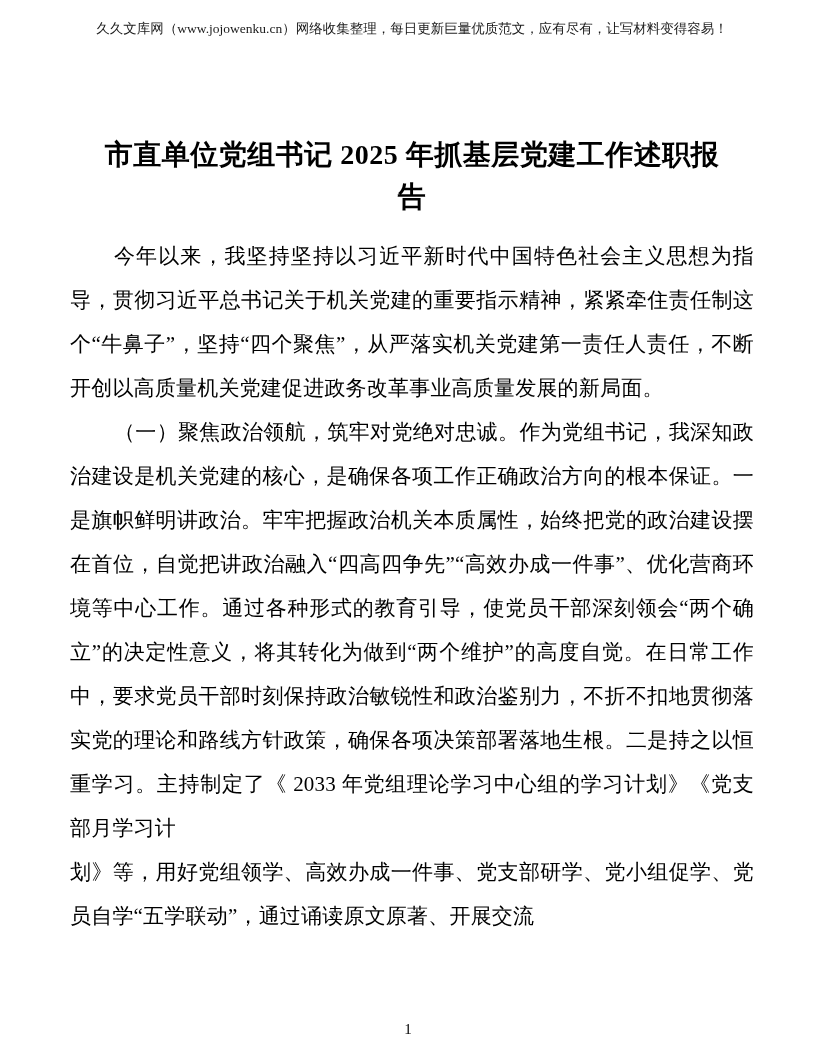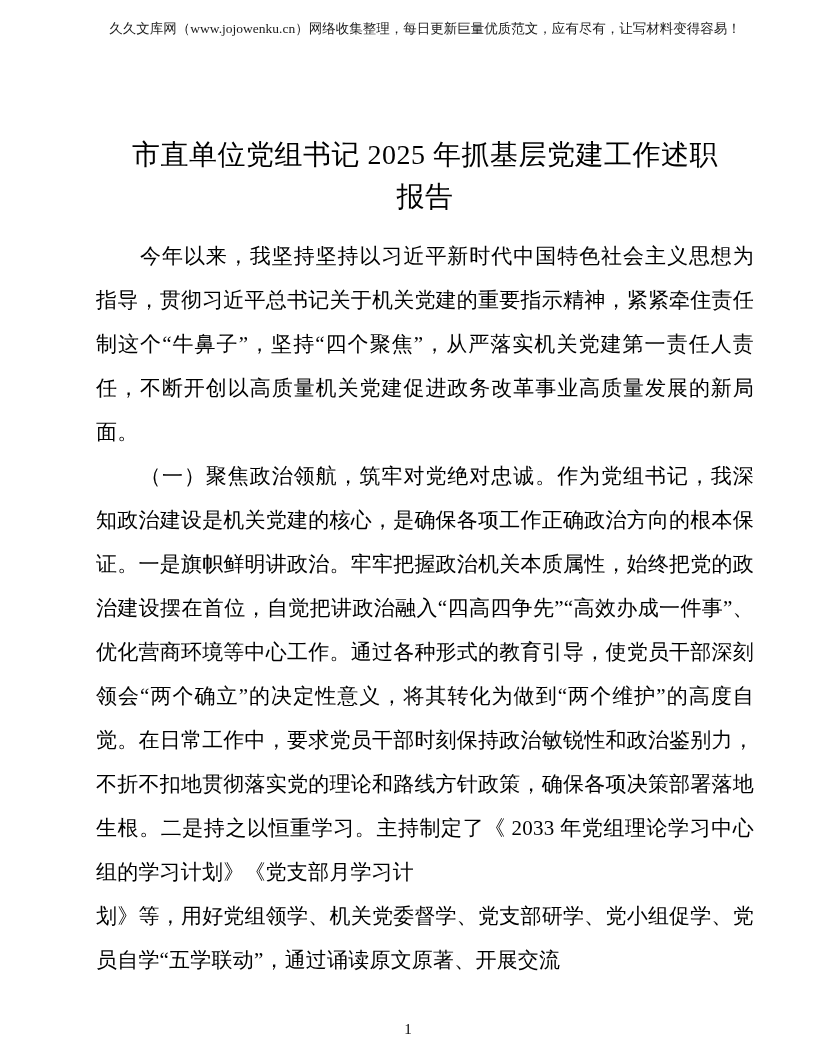--- a/index.html
+++ b/index.html
@@ -12,40 +12,40 @@
     height: 1056px;
     font-family: "Liberation Serif", "DejaVu Serif", serif;
     color: #000000;
     position: relative;
     overflow: hidden;
   }
   .page {
     width: 816px;
     height: 1056px;
     box-sizing: border-box;
-    padding: 18px 62px 0 96px;
+    padding: 18px 62px 0 70px;
     position: relative;
   }
   .watermark {
     text-align: center;
     font-family: "Liberation Serif", "DejaVu Serif", serif;
     font-size: 13.5px;
     color: #1a1a1a;
     letter-spacing: 0px;
     white-space: nowrap;
     margin-top: 2px;
     margin-bottom: 0;
   }
   .spacer-top {
     height: 96px;
   }
   .doc-title {
     text-align: center;
     font-family: "Liberation Serif", "DejaVu Serif", serif;
-    font-weight: normal;
+    font-weight: bold;
     font-size: 28px;
     line-height: 42px;
     letter-spacing: 0.5px;
     margin: 0 34px 0 34px;
   }
   .body-block {
     margin-top: 16px;
   }
   p.para {
     margin: 0;
@@ -81,17 +81,17 @@
 
   <div class="watermark">久久文库网（www.jojowenku.cn）网络收集整理，每日更新巨量优质范文，应有尽有，让写材料变得容易！</div>
 
   <div class="spacer-top"></div>
 
   <h1 class="doc-title">市直单位党组书记 2025 年抓基层党建工作述职报告</h1>
 
   <div class="body-block">
     <p class="para indent2">今年以来，我坚持坚持以习近平新时代中国特色社会主义思想为指导，贯彻习近平总书记关于机关党建的重要指示精神，紧紧牵住责任制这个“牛鼻子”，坚持“四个聚焦”，从严落实机关党建第一责任人责任，不断开创以高质量机关党建促进政务改革事业高质量发展的新局面。</p>
     <p class="para indent2">（一）聚焦政治领航，筑牢对党绝对忠诚。作为党组书记，我深知政治建设是机关党建的核心，是确保各项工作正确政治方向的根本保证。一是旗帜鲜明讲政治。牢牢把握政治机关本质属性，始终把党的政治建设摆在首位，自觉把讲政治融入“四高四争先”“高效办成一件事”、优化营商环境等中心工作。通过各种形式的教育引导，使党员干部深刻领会“两个确立”的决定性意义，将其转化为做到“两个维护”的高度自觉。在日常工作中，要求党员干部时刻保持政治敏锐性和政治鉴别力，不折不扣地贯彻落实党的理论和路线方针政策，确保各项决策部署落地生根。二是持之以恒重学习。主持制定了《 2033 年党组理论学习中心组的学习计划》《党支部月学习计</p>
-    <p class="para">划》等，用好党组领学、机关党委督学、党支部研学、党小组促学、党员自学“五学联动”，通过诵读原文原著、开展交流</p>
+    <p class="para">划》等，用好党组领学、高效办成一件事、党支部研学、党小组促学、党员自学“五学联动”，通过诵读原文原著、开展交流</p>
   </div>
 
   <div class="page-number">1</div>
 </div>
 
 </body></html>

